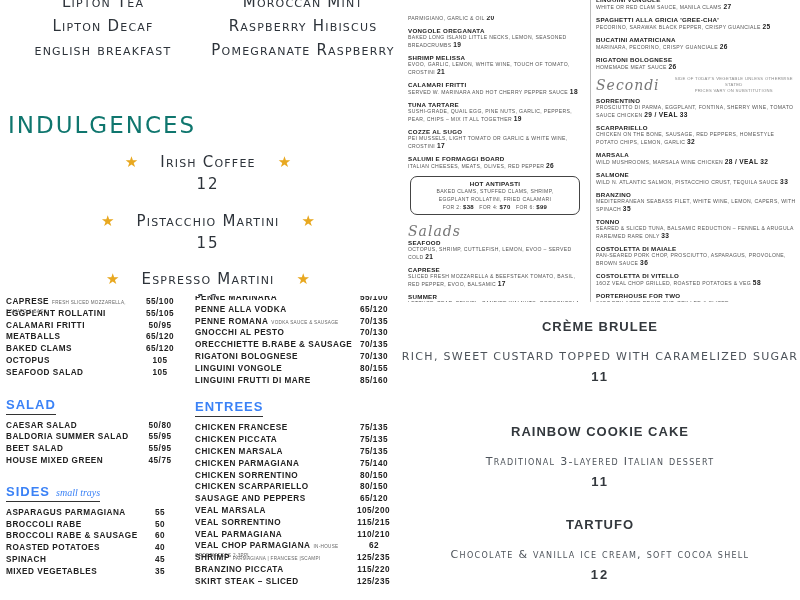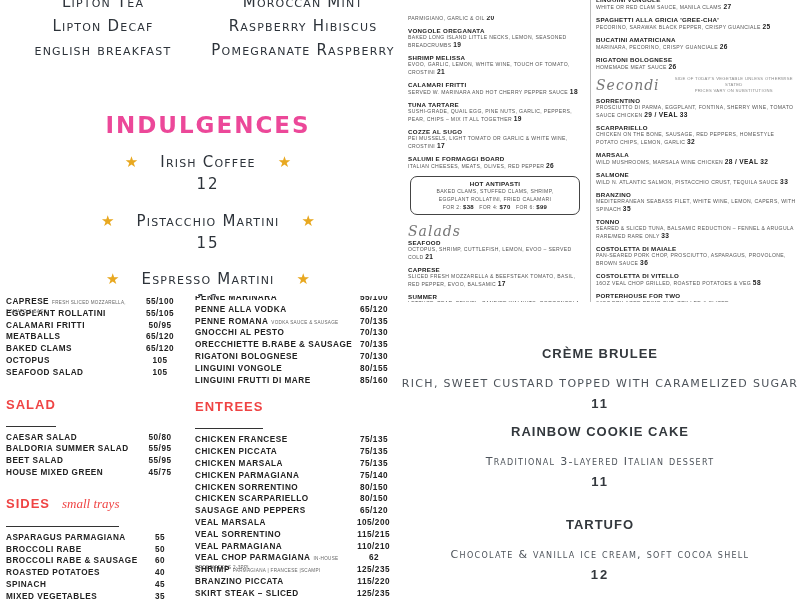--- a/index.html
+++ b/index.html
@@ -11,33 +11,33 @@
 #p-apps{left:400px;top:16px;width:190px;height:302px}
 #p-second{left:590px;top:0;width:210px;height:302px;border-left:1px solid #bbb}
 #p-dessert{left:400px;top:302px;width:400px;height:298px}
 
 
 .tea-grid{position:absolute;left:0;top:-10px;width:400px}
 .tea-row{display:flex;height:24px;align-items:center}
 .tea-row span{font-family:"DejaVu Sans",sans-serif;font-variant:small-caps;font-size:15px;letter-spacing:1.2px;color:#2d333a;text-align:center}
 .tea-row .l{width:190px}
 .tea-row .r{width:210px}
-.indulg-title{position:absolute;top:112px;width:400px;text-align:center;font-family:"DejaVu Sans",sans-serif;font-weight:700;font-size:23px;letter-spacing:2px;color:#ec4899}
+.indulg-title{position:absolute;top:112px;width:400px;font-family:"DejaVu Sans",sans-serif;font-weight:400;font-size:23px;letter-spacing:2px;color:#0f766e}
 .drink{position:absolute;width:400px;text-align:center}
 .drink .name{display:flex;justify-content:center;align-items:center;gap:22px}
 .drink .star{color:#e8a820;font-size:15px}
 .drink .nm{font-variant:small-caps;font-size:15px;letter-spacing:1.2px;color:#2d333a}
 .drink .price{font-size:15px;letter-spacing:2px;color:#2d333a;margin-top:4px}
 
 
 .frow{display:flex;justify-content:space-between;align-items:baseline;height:11.8px;font-family:"Liberation Sans",sans-serif;font-weight:bold;font-size:8.2px;letter-spacing:.5px;color:#222}
 .frow .nm small{font-size:4.6px;font-weight:normal;color:#666;letter-spacing:.3px;margin-left:3px}
 .frow .pr{text-align:center;min-width:32px}
-.fhead{font-family:"Liberation Sans",sans-serif;font-weight:bold;font-size:13px;letter-spacing:1px;color:#ef4444;display:inline-block;border-bottom:1.5px solid #333;padding-bottom:14px;margin-bottom:6px}
-.fhead small{font-family:"Liberation Serif",serif;font-style:italic;font-weight:normal;font-size:13px;letter-spacing:0;margin-left:12px}
+.fhead{font-family:"Liberation Sans",sans-serif;font-weight:bold;font-size:13px;letter-spacing:1px;color:#3b82f6;display:inline-block;border-bottom:1.5px solid #333;padding-bottom:2px;margin-bottom:6px}
+.fhead small{font-family:"Liberation Serif",serif;font-style:italic;font-weight:normal;font-size:10px;letter-spacing:0;margin-left:6px}
 #col-left{position:absolute;left:6px;top:0;width:170px}
 #col-right{position:absolute;left:195px;top:0;width:195px}
 
 
 .aitem{margin-bottom:5px}
 .aitem .t{font-family:"Liberation Sans",sans-serif;font-weight:bold;font-size:6.2px;letter-spacing:.3px;color:#222}
 .aitem .d{font-family:"Liberation Sans",sans-serif;font-size:5.1px;letter-spacing:.35px;color:#555;line-height:7px}
 .aitem .d b{font-size:6.6px;color:#222}
 .hot{border:1.3px solid #444;border-radius:7px;margin:6px 2px 8px 2px;padding:3px 4px;text-align:center}
 .hot .t{font-family:"Liberation Sans",sans-serif;font-weight:bold;font-size:6.2px;color:#222;letter-spacing:.3px}
@@ -405,21 +405,21 @@
         </div>
         <div class="aitem">
           <div class="t">PORTERHOUSE FOR TWO</div>
           <div class="d"><span>34OZ DRY-AGED PRIME CUT, GRILLED &amp; SLICED.</span> <b></b></div>
         </div>
       </div>
   </div>
 </section>
 
 <section class="panel" id="p-dessert">
-  <div class="dessert" style="top:44px">
+  <div class="dessert" style="top:17px">
     <div class="nm">CRÈME BRULEE</div>
     <div class="ds">RICH, SWEET CUSTARD TOPPED WITH CARAMELIZED SUGAR</div>
     <div class="pr">11</div>
   </div>
   <div class="dessert" style="top:122px">
     <div class="nm">RAINBOW COOKIE CAKE</div>
     <div class="ds sc">Traditional 3-layered Italian dessert</div>
     <div class="pr">11</div>
   </div>
   <div class="dessert" style="top:215px">

